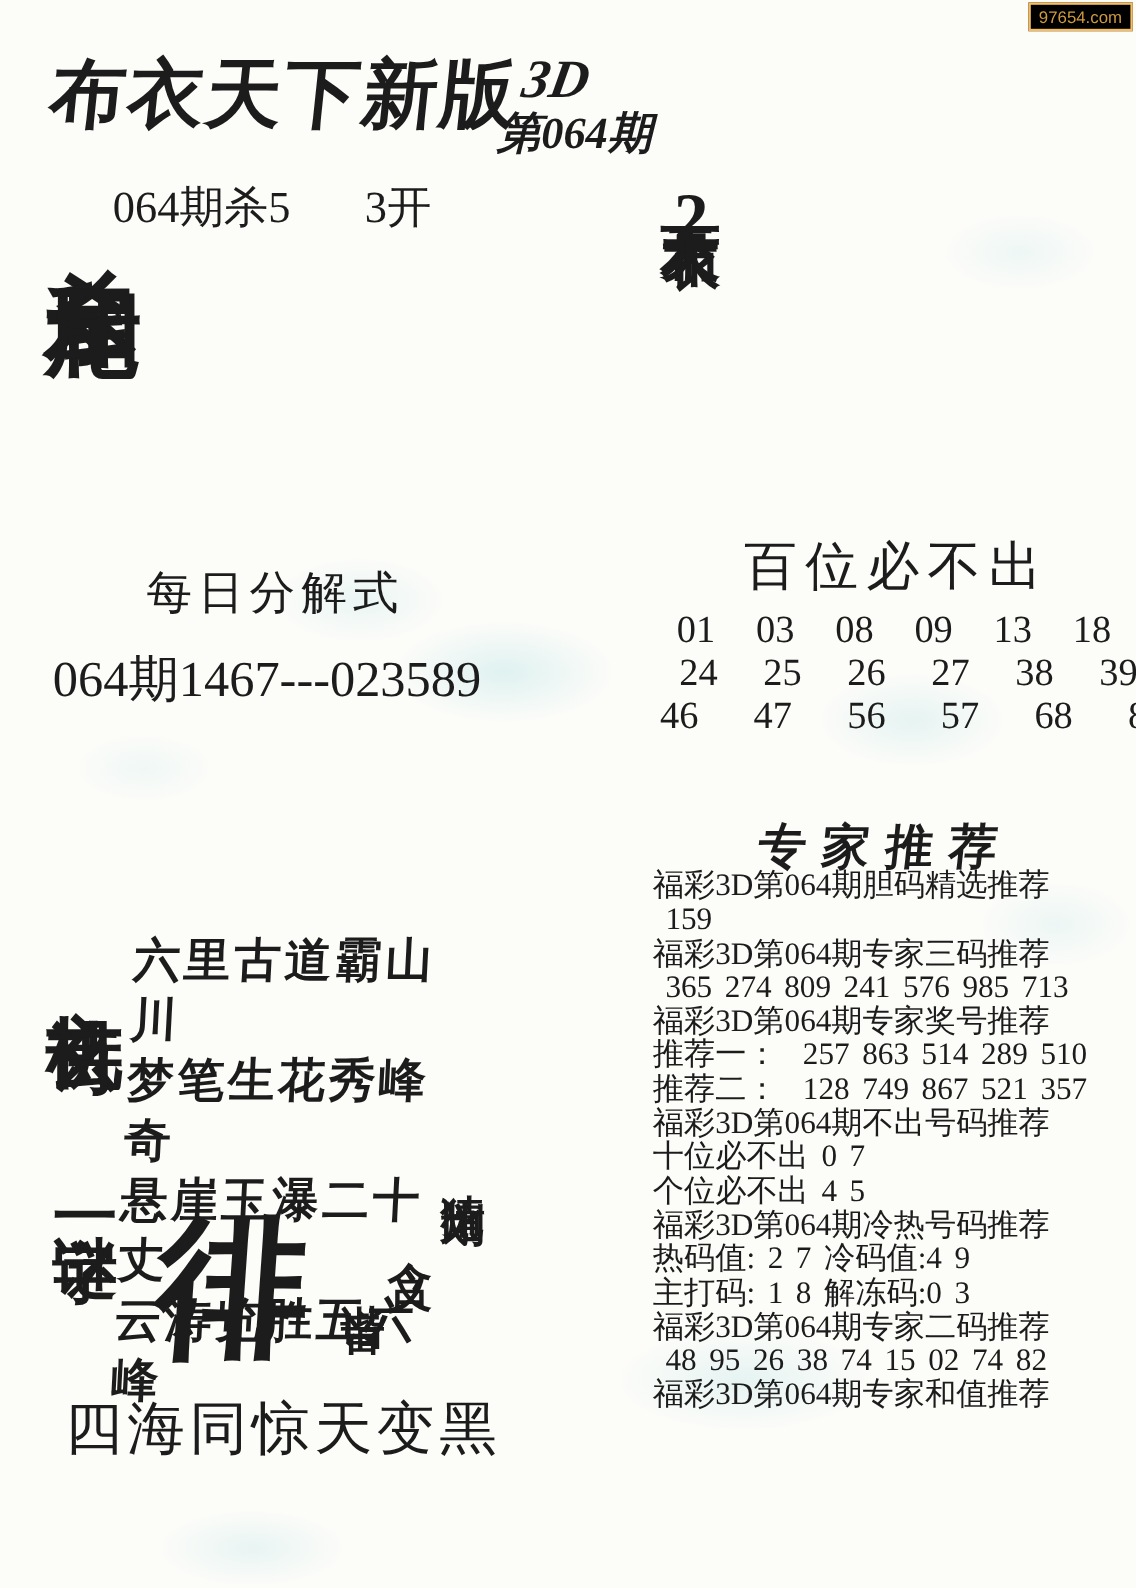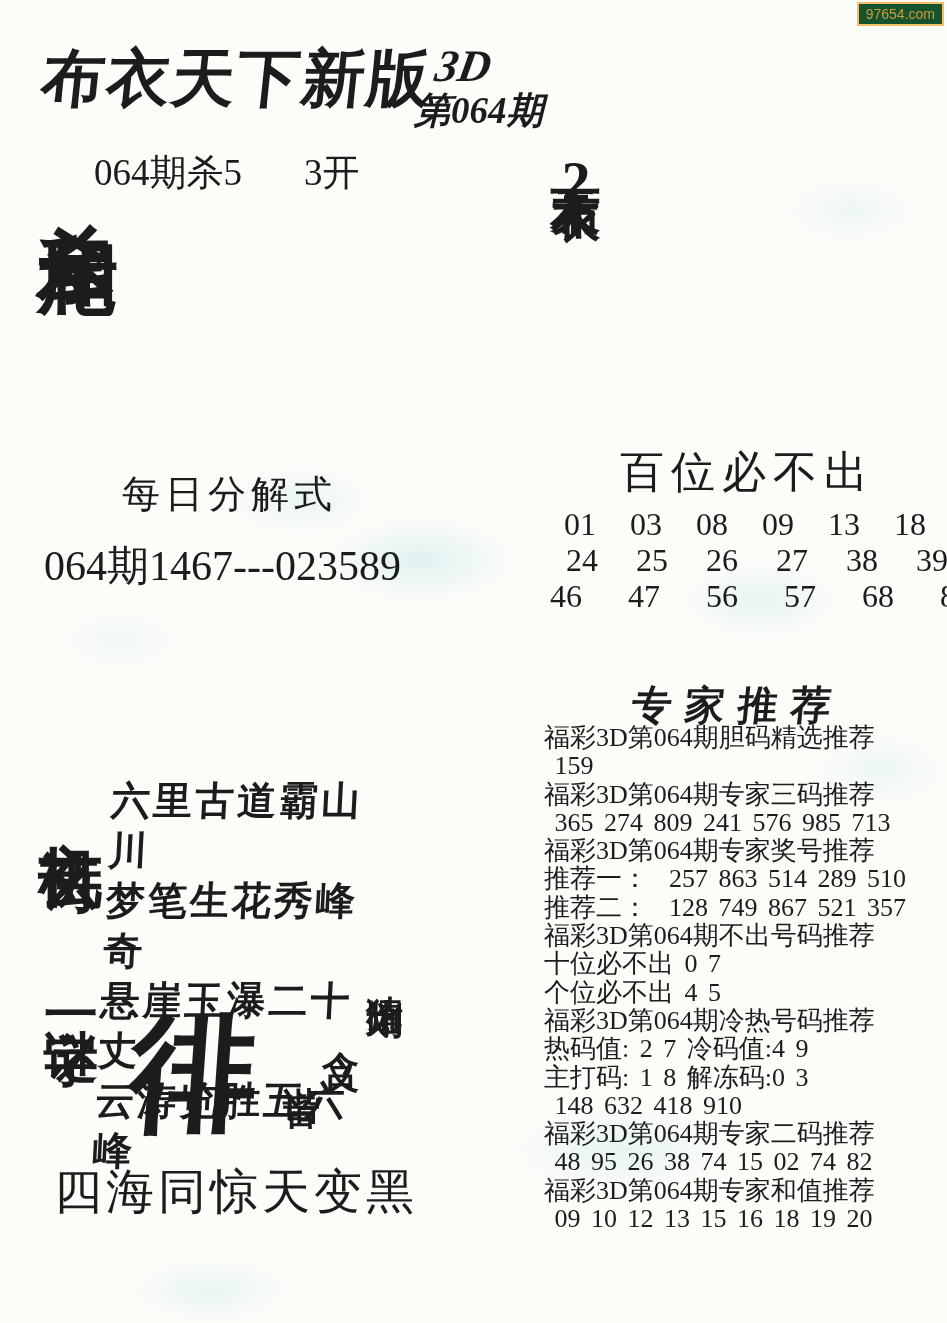--- a/index.html
+++ b/index.html
@@ -20,21 +20,21 @@
       radial-gradient(ellipse 100px 50px at 300px 500px, rgba(150,215,220,.18), transparent 70%),
       radial-gradient(ellipse 110px 55px at 760px 600px, rgba(140,210,215,.20), transparent 70%),
       radial-gradient(ellipse 90px 45px at 850px 210px, rgba(150,215,220,.14), transparent 70%),
       radial-gradient(ellipse 150px 60px at 620px 1150px, rgba(140,210,215,.20), transparent 70%),
       radial-gradient(ellipse 110px 45px at 210px 1290px, rgba(140,210,215,.18), transparent 70%),
       radial-gradient(ellipse 90px 50px at 880px 770px, rgba(140,210,215,.14), transparent 70%),
       radial-gradient(ellipse 80px 40px at 120px 640px, rgba(150,215,220,.12), transparent 70%);
   }
 
   #watermark{right:3px;top:2px;padding:1px 7px;border:2px solid #f5bd64;
-    background:#14532d;color:#cf9a3e;font:14px/18px "Liberation Sans",sans-serif;}
+    background:#000000;color:#cf9a3e;font:14px/18px "Liberation Sans",sans-serif;}
 
   #main-title{left:42px;top:36px;font-size:63px;letter-spacing:2px;transform:skewX(-6deg);}
   #edition{left:436px;top:40px;font-size:45px;font-style:italic;font-weight:900;transform:skewX(-10deg);}
   #issue{left:414px;top:86px;font-size:37px;font-weight:900;font-style:italic;}
 
   #kill-note{left:94px;top:148px;font-size:37px;}
   #kill-note .gap{display:inline-block;width:62px;}
   #kill-vert{left:36px;top:156px;font-size:82px;letter-spacing:10px;line-height:1;}
 
   #brand{left:540px;top:150px;width:72px;display:flex;flex-direction:column;align-items:center;}
@@ -109,25 +109,23 @@
     <div class="line"> 365 274 809 241 576 985 713</div>
     <div class="line">福彩3D第064期专家奖号推荐</div>
     <div class="line">推荐一：  257 863 514 289 510</div>
     <div class="line">推荐二：  128 749 867 521 357</div>
     <div class="line">福彩3D第064期不出号码推荐</div>
     <div class="line">十位必不出 0 7</div>
     <div class="line">个位必不出 4 5</div>
     <div class="line">福彩3D第064期冷热号码推荐</div>
     <div class="line">热码值: 2 7 冷码值:4 9</div>
     <div class="line">主打码: 1 8 解冻码:0 3</div>
-    <div class="line"> 148 632 418 910</div>
     <div class="line">福彩3D第064期专家二码推荐</div>
     <div class="line"> 48 95 26 38 74 15 02 74 82</div>
     <div class="line">福彩3D第064期专家和值推荐</div>
-    <div class="line"> 09 10 12 13 15 16 18 19 20</div>
   </div>
 
 <div id="poem-label" class="abs vert brush">玄机诗</div>
 <div id="poem" class="abs">
   <div class="pline">六里古道霸山川</div>
   <div class="pline">梦笔生花秀峰奇</div>
   <div class="pline">悬崖玉瀑二十丈</div>
   <div class="pline">云涛览胜五六峰</div>
 </div>
 

